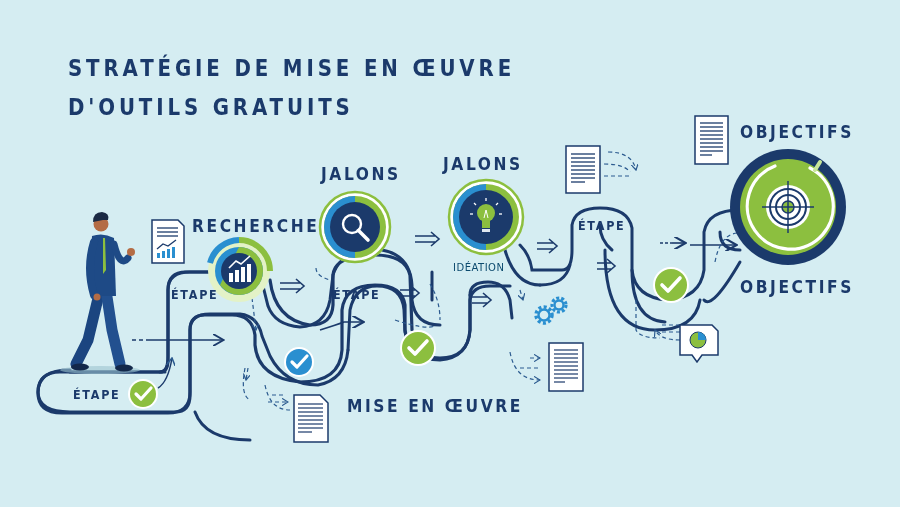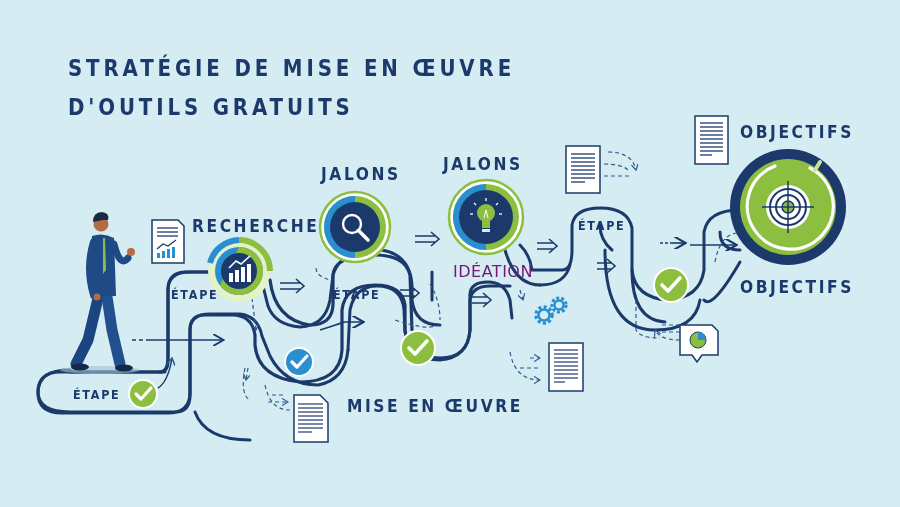--- a/index.html
+++ b/index.html
@@ -14,21 +14,21 @@
       position: absolute;
       font-family: "DejaVu Sans", sans-serif;
       font-weight: bold;
       color: #1b3a6b;
       letter-spacing: 3px;
       white-space: nowrap;
     }
     .title { font-size: 23px; letter-spacing: 4.5px; transform: scaleX(0.86); transform-origin: left top; }
     .big { font-size: 18px; letter-spacing: 3px; transform: scaleX(0.86); transform-origin: left top; }
     .small { font-size: 13px; letter-spacing: 2px; transform: scaleX(0.86); transform-origin: left top; }
-    .ideation { font-size: 16px; letter-spacing: 0.5px; font-weight: normal; color: #701a75; }
+    .ideation { font-size: 10px; letter-spacing: 0.5px; font-weight: normal; color: #0c4a6e; }
   </style>
 </head>
 <body>
 
 <svg class="canvas" viewBox="0 0 900 507" xmlns="http://www.w3.org/2000/svg">
   <defs>
     <marker id="arr" markerWidth="8" markerHeight="8" refX="6" refY="4" orient="auto">
       <path d="M0,0 L7,4 L0,8" fill="none" stroke="#1b3a6b" stroke-width="1.3"></path>
     </marker>
     <marker id="arrs" markerWidth="6" markerHeight="6" refX="5" refY="3" orient="auto">

